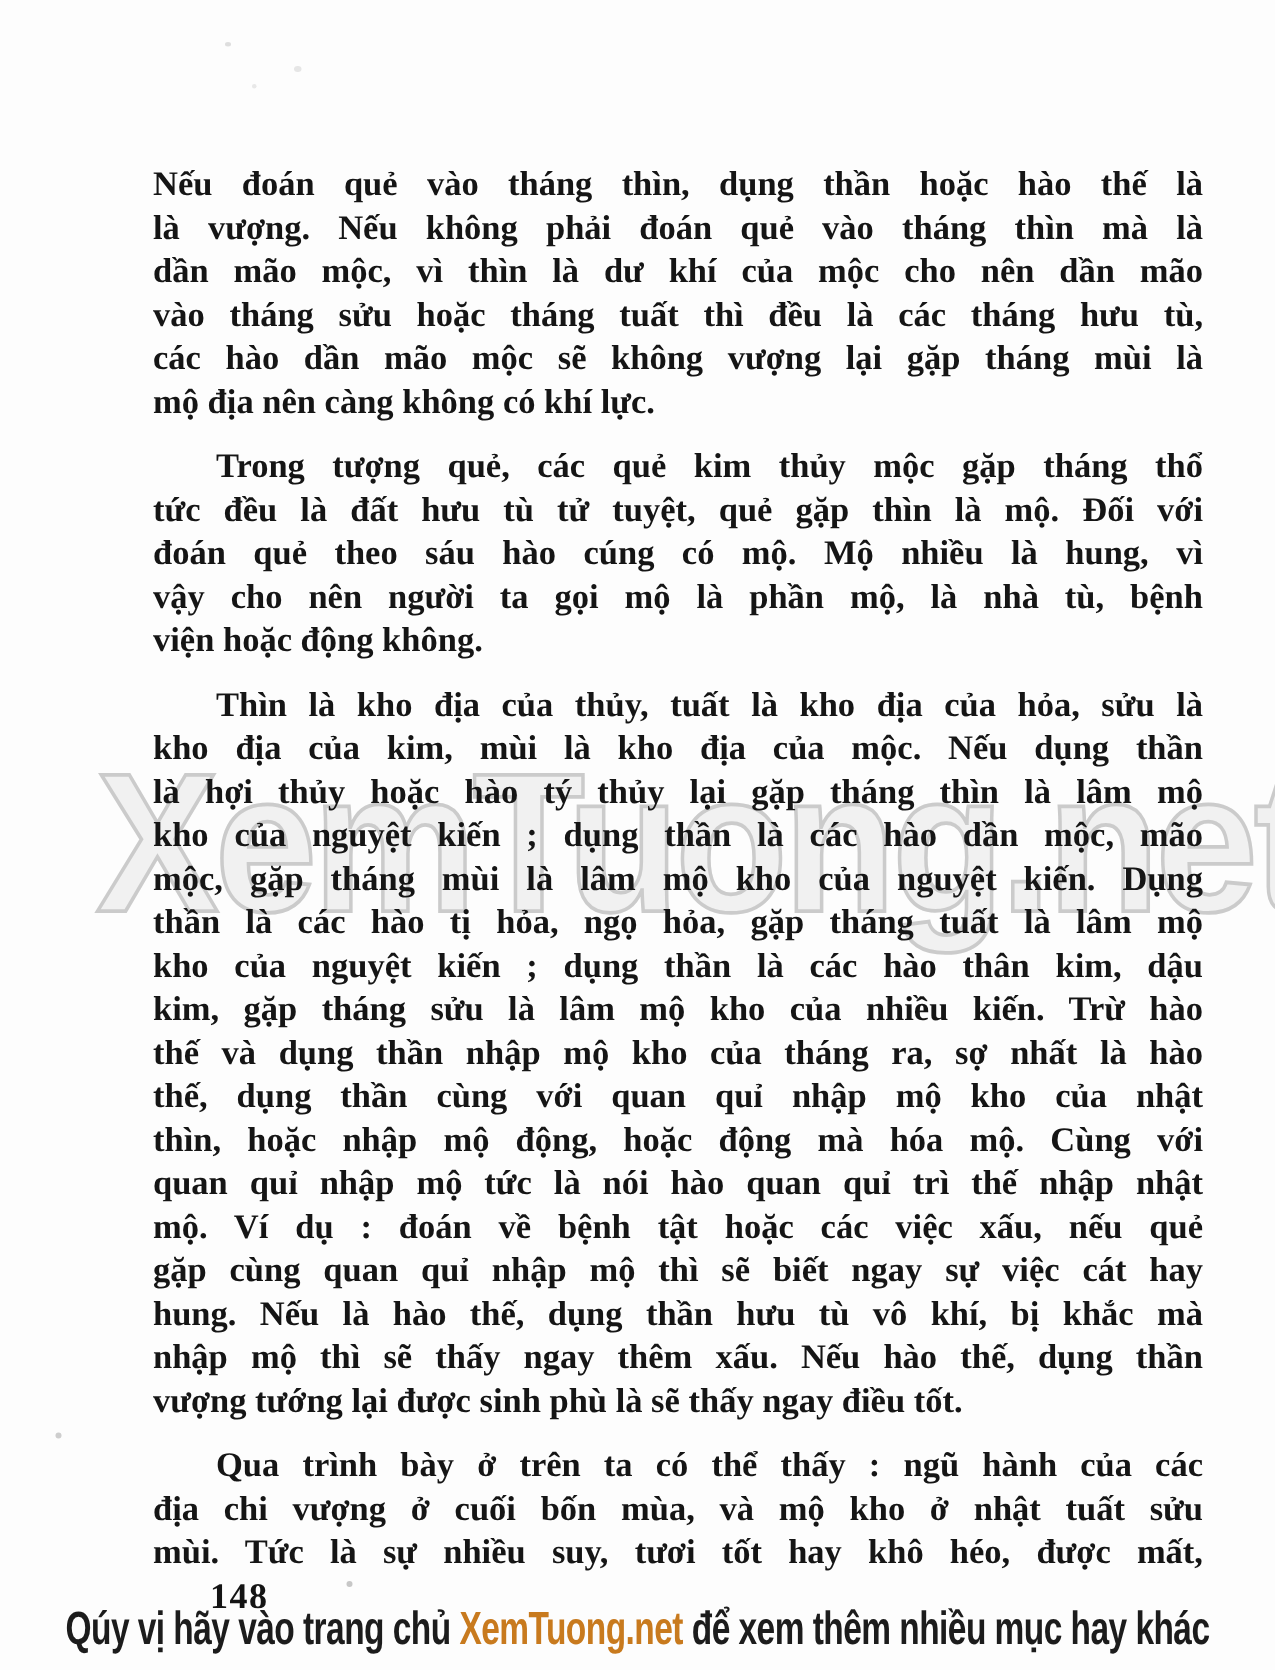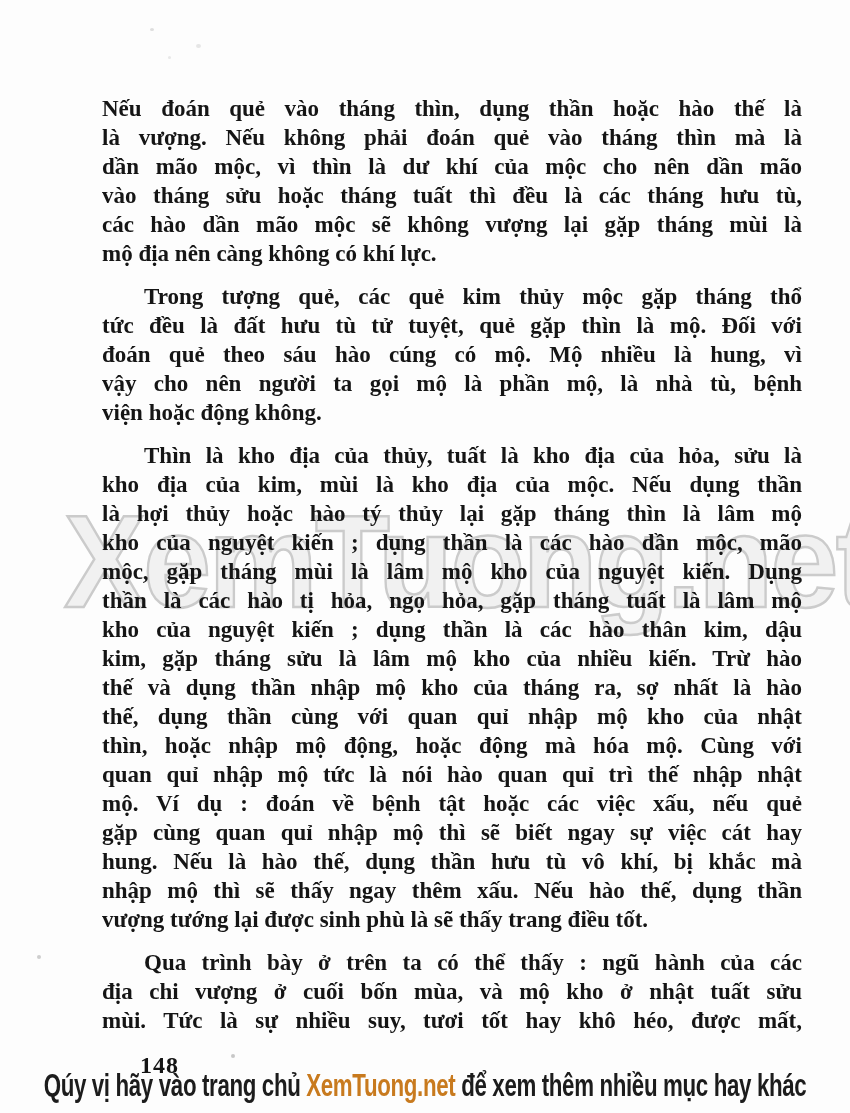--- a/index.html
+++ b/index.html
@@ -13,21 +13,21 @@
     position:absolute;left:64px;top:486px;z-index:1;
     font-family:"Liberation Sans",sans-serif;font-weight:700;
     font-size:132px;letter-spacing:-3px;white-space:nowrap;
     color:#f1f1f1;-webkit-text-stroke:2.5px #c9c9c9;
     transform:scaleX(0.93);transform-origin:left top;opacity:.95;
   }
   .content{
     position:absolute;left:102px;top:94px;width:700px;z-index:2;
     color:#151515;font-size:23px;line-height:29px;font-weight:600;
   }
-  .paragraph{margin:0 0 14px 0;}
+  .paragraph{margin:14px 0 14px 0;}
   .line{text-align:justify;text-align-last:justify;}
   .line.last{text-align-last:left;}
   .line.ind{text-indent:42px;}
   .page-number{
     position:absolute;left:140px;top:1040px;z-index:2;
     font-size:24px;font-weight:600;color:#141414;letter-spacing:1px;margin-top:12px;
   }
   .footer{
     position:absolute;left:50%;top:1068px;z-index:2;white-space:nowrap;
     transform:translateX(-50%) scaleX(0.72);transform-origin:center top;
@@ -84,21 +84,21 @@
       <div class="line">kho của nguyệt kiến ; dụng thần là các hào thân kim, dậu</div>
       <div class="line">kim, gặp tháng sửu là lâm mộ kho của nhiều kiến. Trừ hào</div>
       <div class="line">thế và dụng thần nhập mộ kho của tháng ra, sợ nhất là hào</div>
       <div class="line">thế, dụng thần cùng với quan quỉ nhập mộ kho của nhật</div>
       <div class="line">thìn, hoặc nhập mộ động, hoặc động mà hóa mộ. Cùng với</div>
       <div class="line">quan quỉ nhập mộ tức là nói hào quan quỉ trì thế nhập nhật</div>
       <div class="line">mộ. Ví dụ : đoán về bệnh tật hoặc các việc xấu, nếu quẻ</div>
       <div class="line">gặp cùng quan quỉ nhập mộ thì sẽ biết ngay sự việc cát hay</div>
       <div class="line">hung. Nếu là hào thế, dụng thần hưu tù vô khí, bị khắc mà</div>
       <div class="line">nhập mộ thì sẽ thấy ngay thêm xấu. Nếu hào thế, dụng thần</div>
-      <div class="line last">vượng tướng lại được sinh phù là sẽ thấy trang điều tốt.</div>
+      <div class="line last">vượng tướng lại được sinh phù là sẽ thấy ngay điều tốt.</div>
     </section>
 
     <section class="paragraph">
       <div class="line ind">Qua trình bày ở trên ta có thể thấy : ngũ hành của các</div>
       <div class="line">địa chi vượng ở cuối bốn mùa, và mộ kho ở nhật tuất sửu</div>
       <div class="line">mùi. Tức là sự nhiều suy, tươi tốt hay khô héo, được mất,</div>
     </section>
 
   </main>
 

